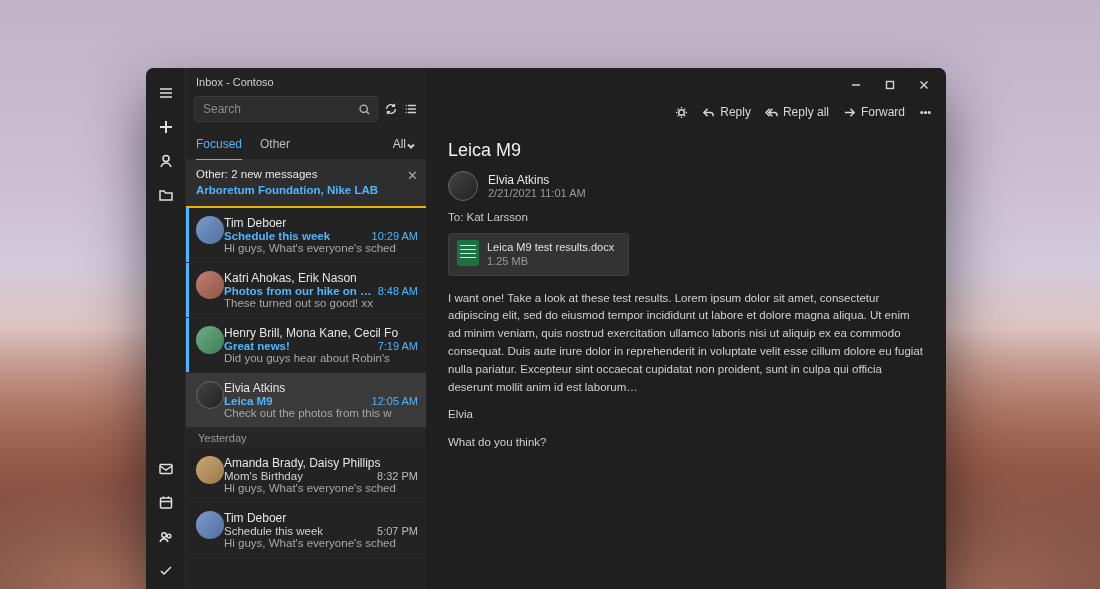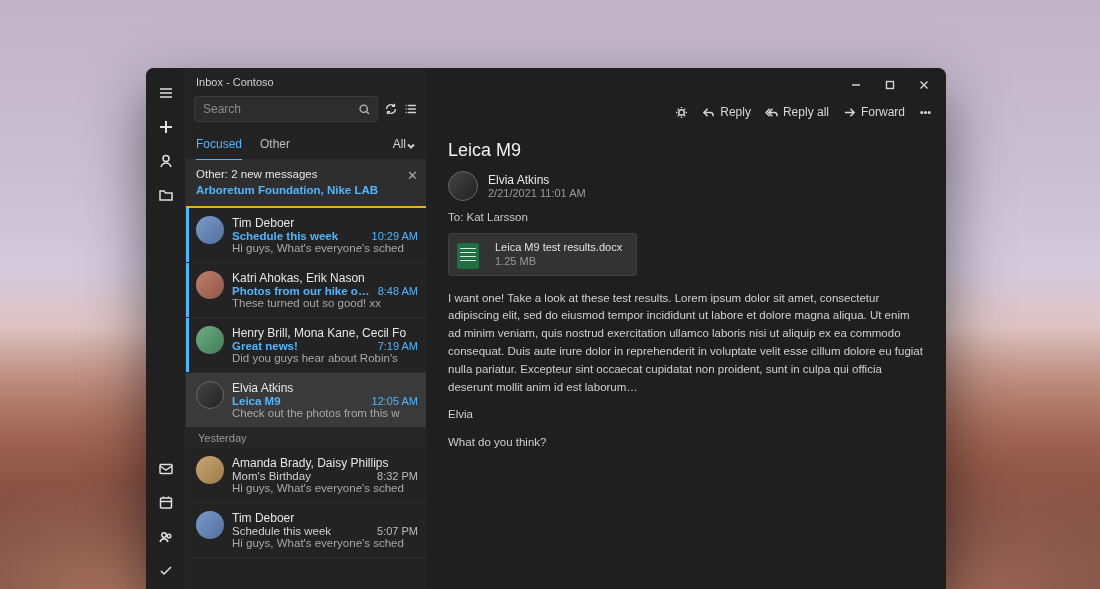--- a/index.html
+++ b/index.html
@@ -80,21 +80,21 @@
   .other-pill{
     background:#2e2e2e;padding:6px 10px 8px 10px;display:flex;align-items:flex-start;position:relative;font-size:11.5px;
     border-bottom:2px solid #eab308;
   }
   .other-pill .pill-txt{line-height:1.4;}
   .other-pill .link{color:#4fb6ff;font-weight:bold;}
   .other-pill .pill-close{position:absolute;right:8px;top:8px;cursor:pointer;color:#aaa;font-size:13px;}
 
   .mail-scroll{flex:1;overflow:hidden;}
   .mail-item{
-    display:flex;gap:8px;padding:8px 8px 8px 10px;position:relative;
+    display:flex;gap:0;padding:8px 8px 8px 10px;position:relative;
     border-bottom:1px solid #2a2a2a;cursor:pointer;
   }
   .mail-item.unread::before{
     content:"";position:absolute;left:0;top:0;bottom:0;width:3px;background:#4fb6ff;
   }
   .mail-item.selected{background:#3a3a3a;}
   .avatar{width:28px;height:28px;border-radius:50%;flex-shrink:0;display:flex;align-items:center;justify-content:center;font-size:11px;color:#fff;}
   .av1{background:linear-gradient(135deg,#7c9bc9,#4f6fa0);}
   .av2{background:linear-gradient(135deg,#c37f6e,#8e5647);}
   .av3{background:linear-gradient(135deg,#6fae83,#3f7c55);}
@@ -130,21 +130,21 @@
   .reader-toolbar svg{width:13px;height:13px;stroke:#d5d5d5;fill:none;stroke-width:1.6;}
 
   .reader-content{padding:6px 22px 0 22px;}
   .msg-title{font-size:18px;color:#f0f0f0;margin-bottom:10px;}
   .from-row{display:flex;align-items:center;gap:10px;margin-bottom:10px;}
   .from-row .avatar{width:30px;height:30px;}
   .from-name{font-size:12px;color:#e6e6e6;}
   .from-date{font-size:11px;color:#9a9a9a;}
   .to-line{font-size:11.5px;color:#c8c8c8;margin-bottom:10px;}
   .attachment{
-    display:inline-flex;align-items:flex-end;gap:16px;
+    display:inline-flex;align-items:flex-start;gap:8px;
     background:#333;border:1px solid #3f3f3f;border-radius:3px;
     padding:6px 14px 6px 8px;margin-bottom:14px;
   }
   .attach-icon{width:22px;height:26px;background:#1e6f42;border-radius:2px;position:relative;}
   .attach-icon::before{content:"";position:absolute;left:3px;right:3px;top:5px;bottom:5px;background:repeating-linear-gradient(#fff 0 1px,transparent 1px 4px);opacity:.85;}
   .attach-text{font-size:11px;line-height:1.3;color:#e0e0e0;}
   .attach-text .sz{color:#9a9a9a;}
   .body{font-size:11.5px;line-height:1.55;color:#d0d0d0;max-width:520px;}
   .body p{margin-bottom:10px;}
 </style>

